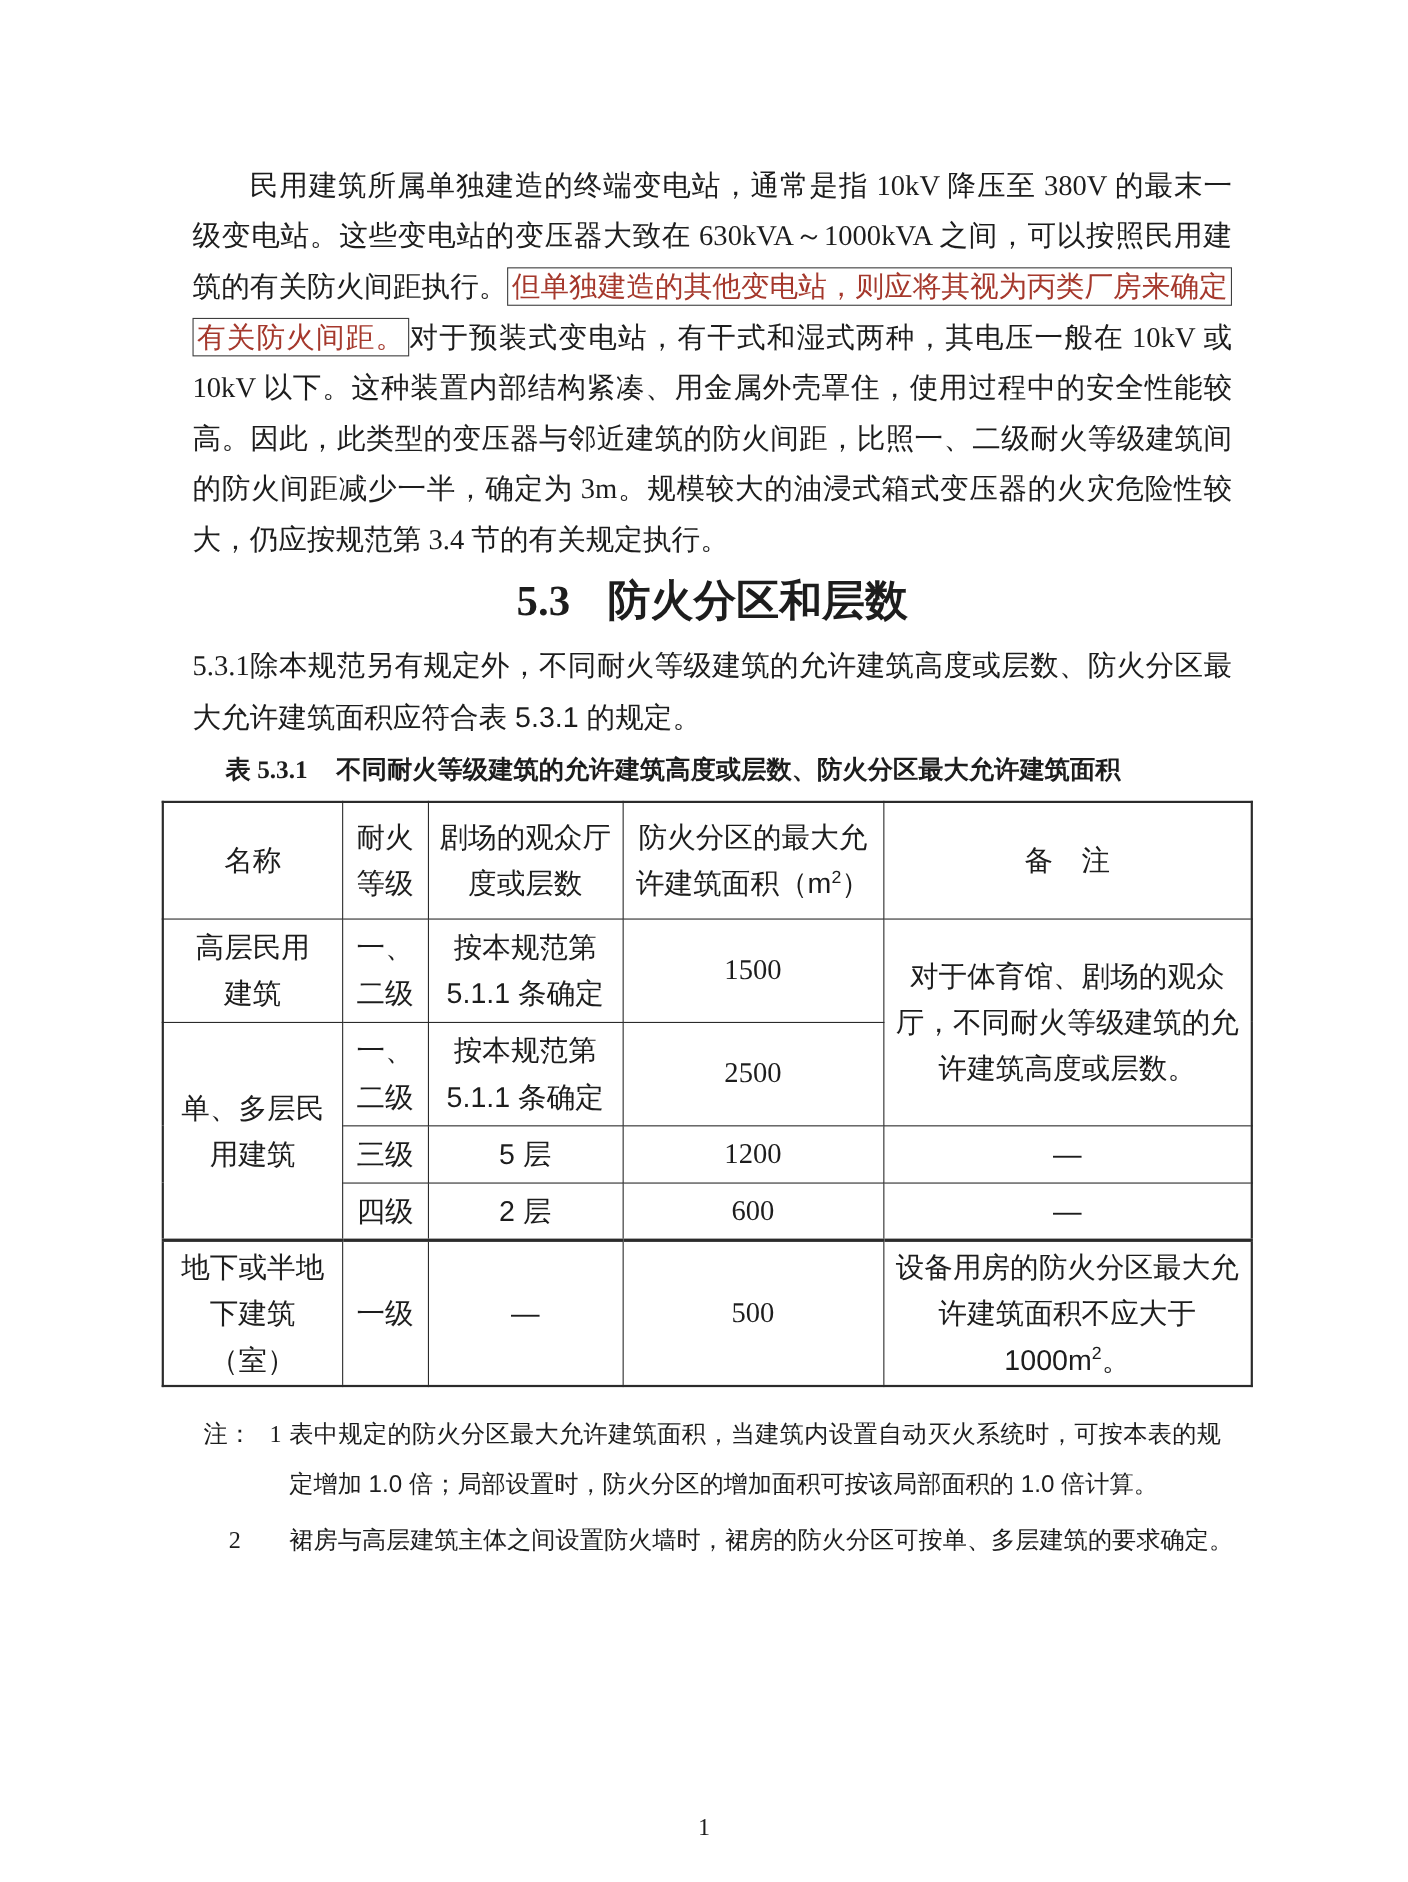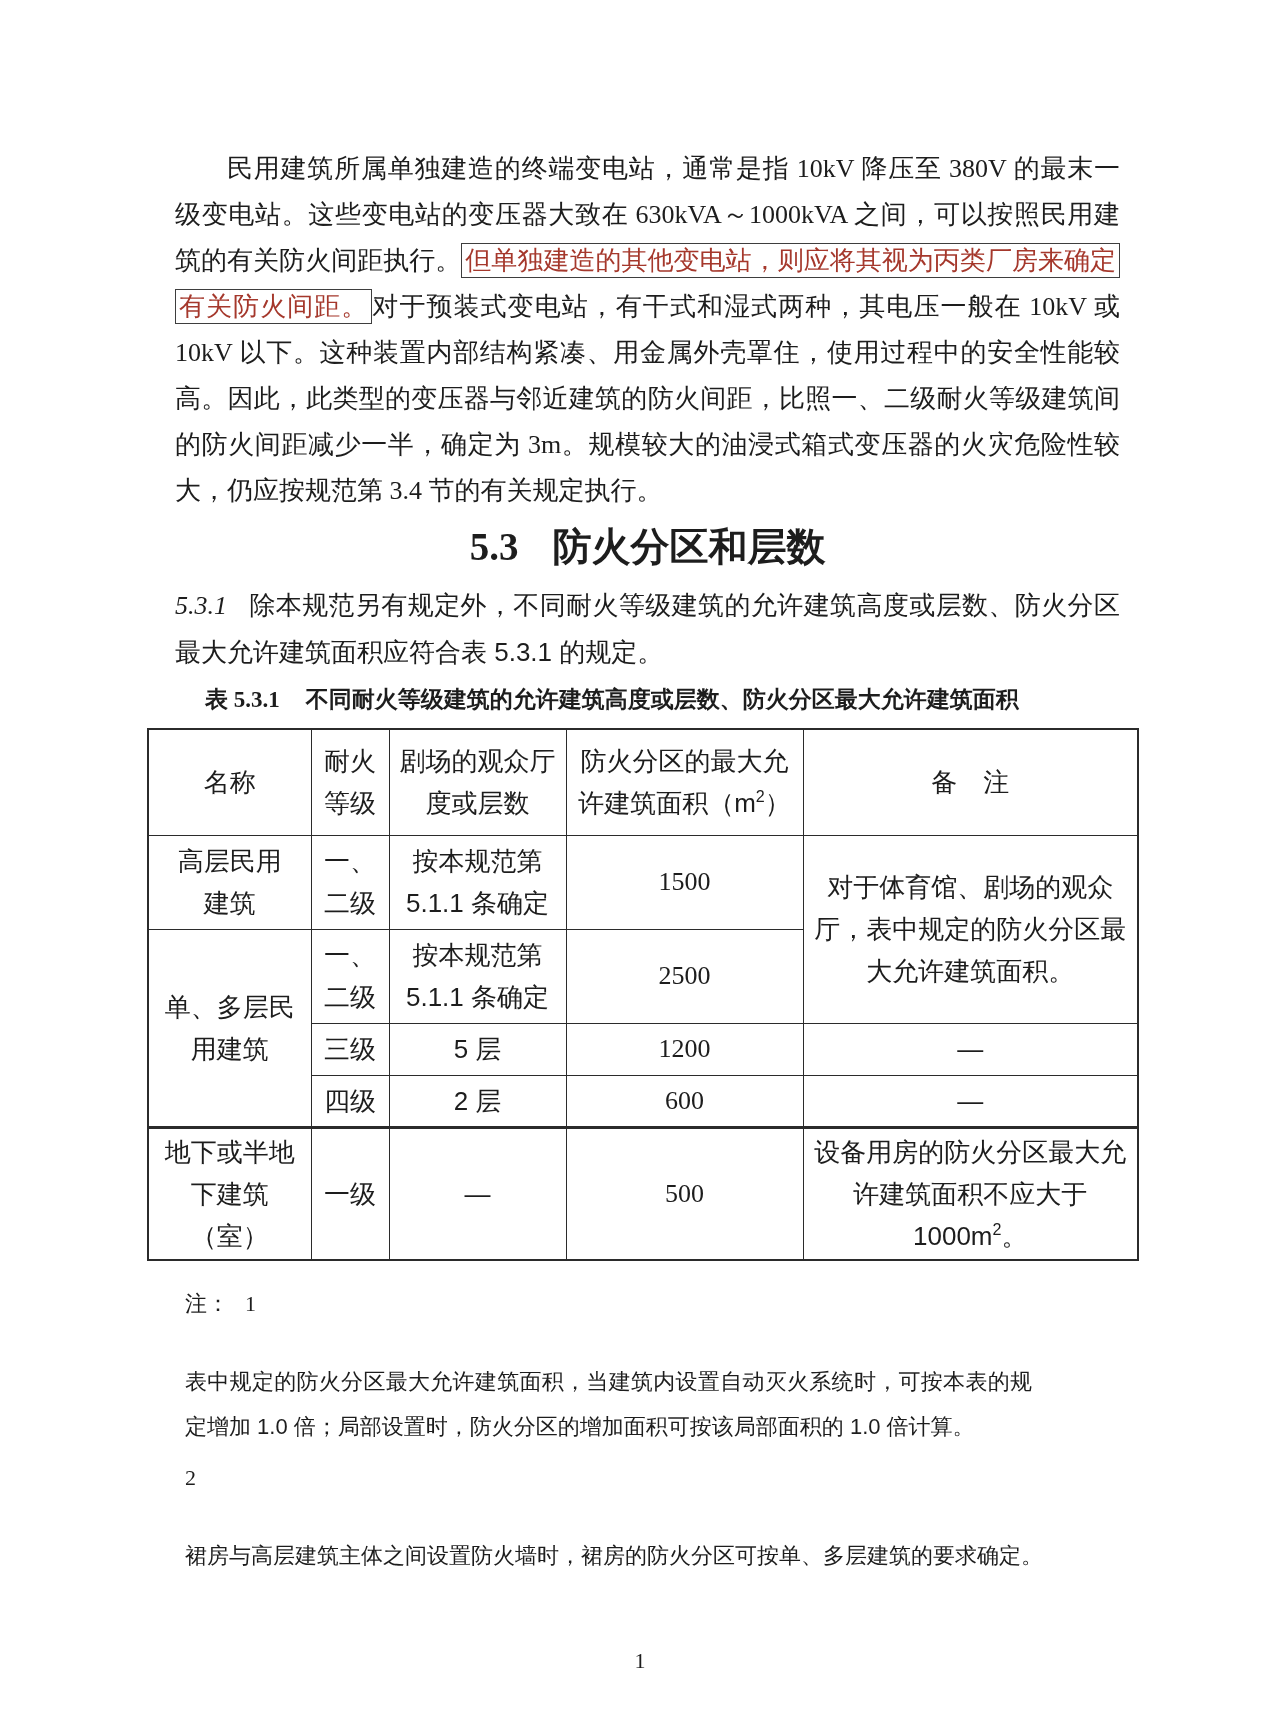--- a/index.html
+++ b/index.html
@@ -52,22 +52,20 @@
     font-weight:bold;
   }
   .clause-para{
     font-size:26px;
     line-height:46px;
     text-align:justify;
     font-family:"Liberation Sans","DejaVu Sans",sans-serif;
   }
   .clause-num{
     font-family:"Liberation Serif","DejaVu Serif",serif;
-    margin-right:22px;
-    font-style:italic;
   }
   .table-caption{
     margin:6px 0 10px 30px;
     font-size:23px;
     line-height:36px;
     font-weight:bold;
     font-family:"Liberation Sans","DejaVu Sans",sans-serif;
   }
   .table-caption .cap-label{
     font-family:"Liberation Serif","DejaVu Serif",serif;
@@ -111,21 +109,21 @@
   }
   .sup{font-size:0.62em;vertical-align:super;line-height:0;}
   .notes{
     margin-top:20px;
     margin-left:10px;
     font-family:"Liberation Sans","DejaVu Sans",sans-serif;
     font-size:22px;
     line-height:45px;
     color:var(--text);
   }
-  .note{display:flex;align-items:flex-start;flex-direction:column;}
+  .note{display:flex;align-items:flex-start;}
   .note + .note{margin-top:6px;}
   .note-label{flex:0 0 78px;white-space:nowrap;}
   .note-label .note-num{margin-left:16px;font-family:"Liberation Serif","DejaVu Serif",serif;}
   .note-label-2{flex:0 0 78px;text-align:right;padding-right:44px;}
   .note-label-2 .note-num{margin-left:0;}
   .note-body{text-align:justify;max-width:847px;}
   .note-body.one-line{white-space:nowrap;max-width:none;}
   .page-footer{
     position:absolute;
     left:0;top:1648px;
@@ -169,21 +167,21 @@
         <th>备　注</th>
       </tr>
       <tr class="rh-tall">
         <td>高层民用
 建筑</td>
         <td>一、
 二级</td>
         <td>按本规范第
 5.1.1 条确定</td>
         <td class="num">1500</td>
-        <td class="remark" rowspan="2">对于体育馆、剧场的观众厅，表中规定的防火分区最大允许建筑面积。</td>
+        <td class="remark" rowspan="2">对于体育馆、剧场的观众厅，不同耐火等级建筑的允许建筑高度或层数。</td>
       </tr>
       <tr class="rh-tall">
         <td rowspan="3">单、多层民
 用建筑</td>
         <td>一、
 二级</td>
         <td>按本规范第
 5.1.1 条确定</td>
         <td class="num">2500</td>
       </tr>

